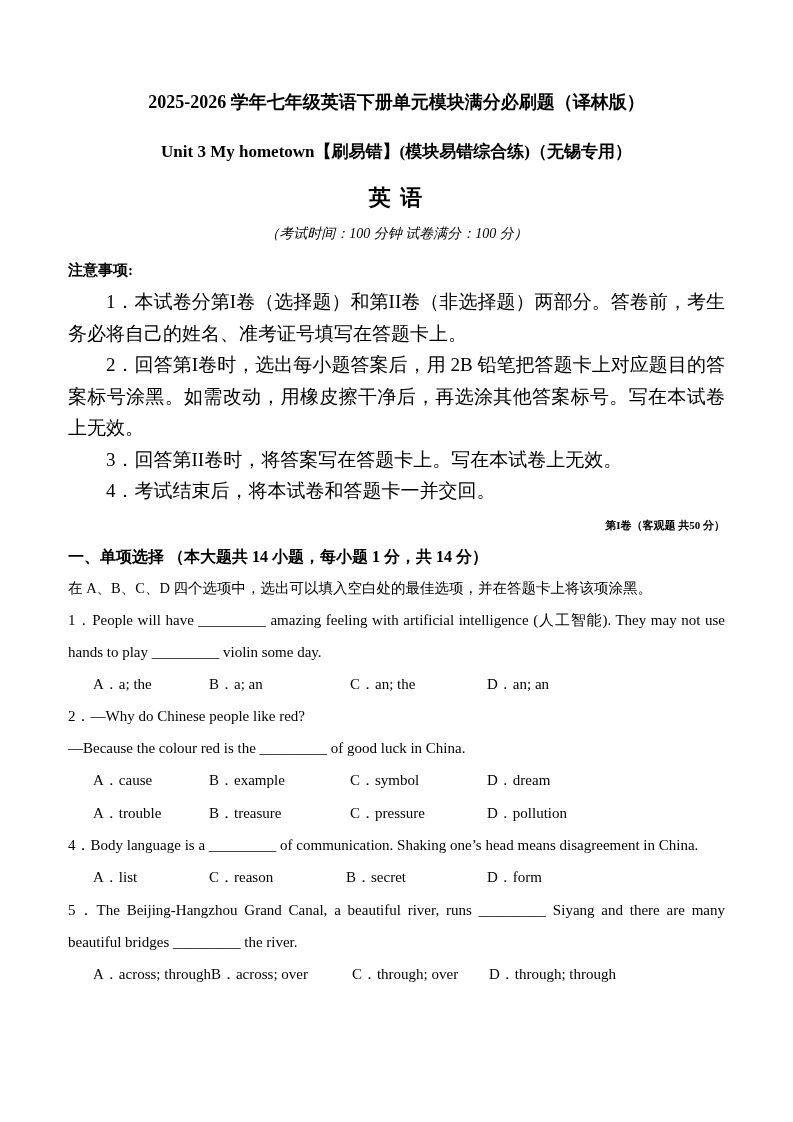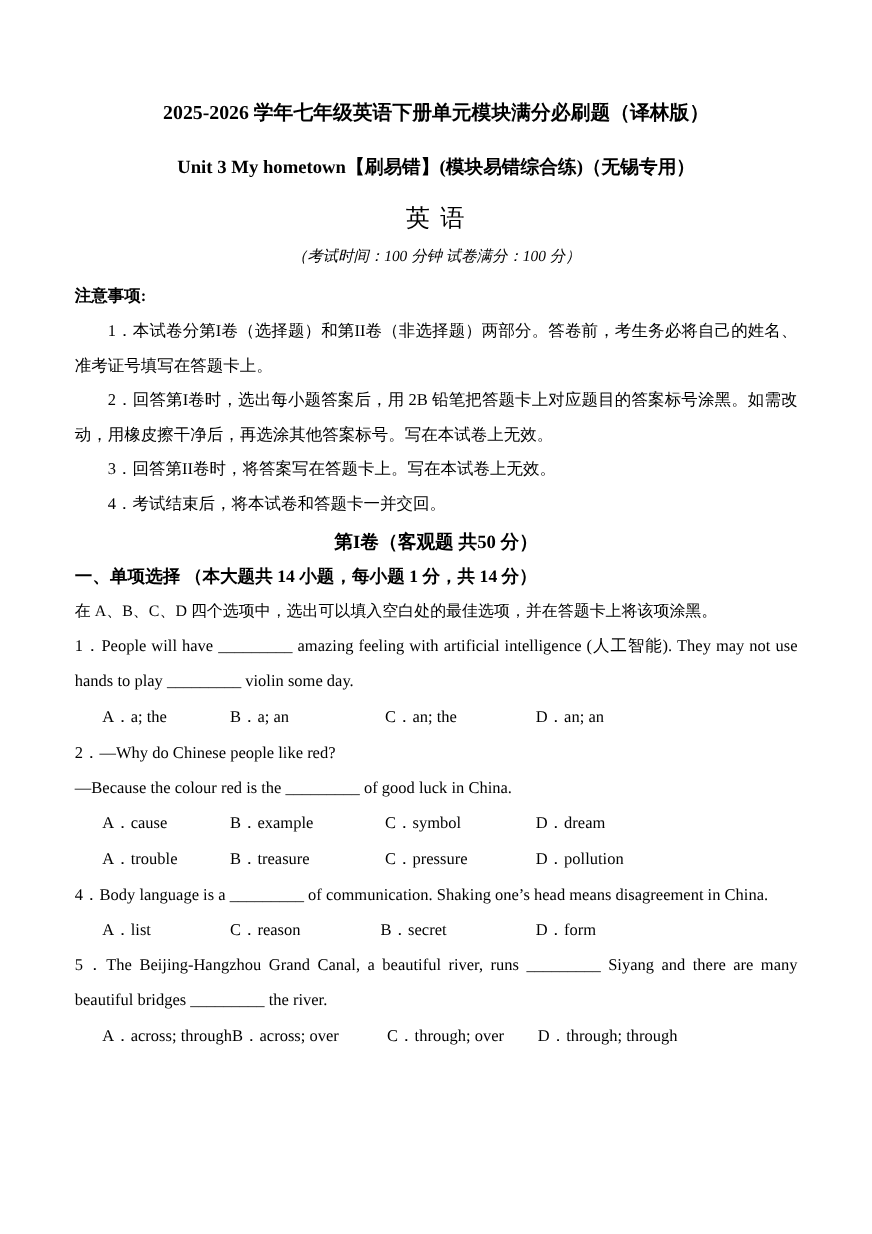--- a/index.html
+++ b/index.html
@@ -29,50 +29,50 @@
   }
   .title2 {
     font-size: 17px;
     font-weight: bold;
     text-align: center;
     line-height: 23px;
     margin: 26px 0 0 0;
   }
   .subject {
     font-size: 22px;
-    font-weight: normal;
+    font-weight: bold;
     text-align: center;
     line-height: 28px;
     margin: 21px 0 0 0;
     letter-spacing: 2px;
   }
   .exam-info {
     font-size: 14px;
     font-style: italic;
     text-align: center;
     line-height: 22px;
     margin: 11px 0 0 0;
   }
   .notice-heading {
     font-size: 15px;
     font-weight: bold;
     line-height: 31px;
     margin: 10px 0 0 0;
   }
   .notice {
-    font-size: 15px;
+    font-size: 19px;
     line-height: 31.5px;
     margin: 0;
     text-indent: 2em;
     text-align: justify;
   }
   .section-title {
-    font-size: 17px;
+    font-size: 11px;
     font-weight: bold;
-    text-align: center;
+    text-align: right;
     line-height: 32px;
     margin: 2px 0 0 0;
   }
   .part-title {
     font-size: 16px;
     font-weight: bold;
     line-height: 32px;
     margin: 0;
   }
   .instruction {

